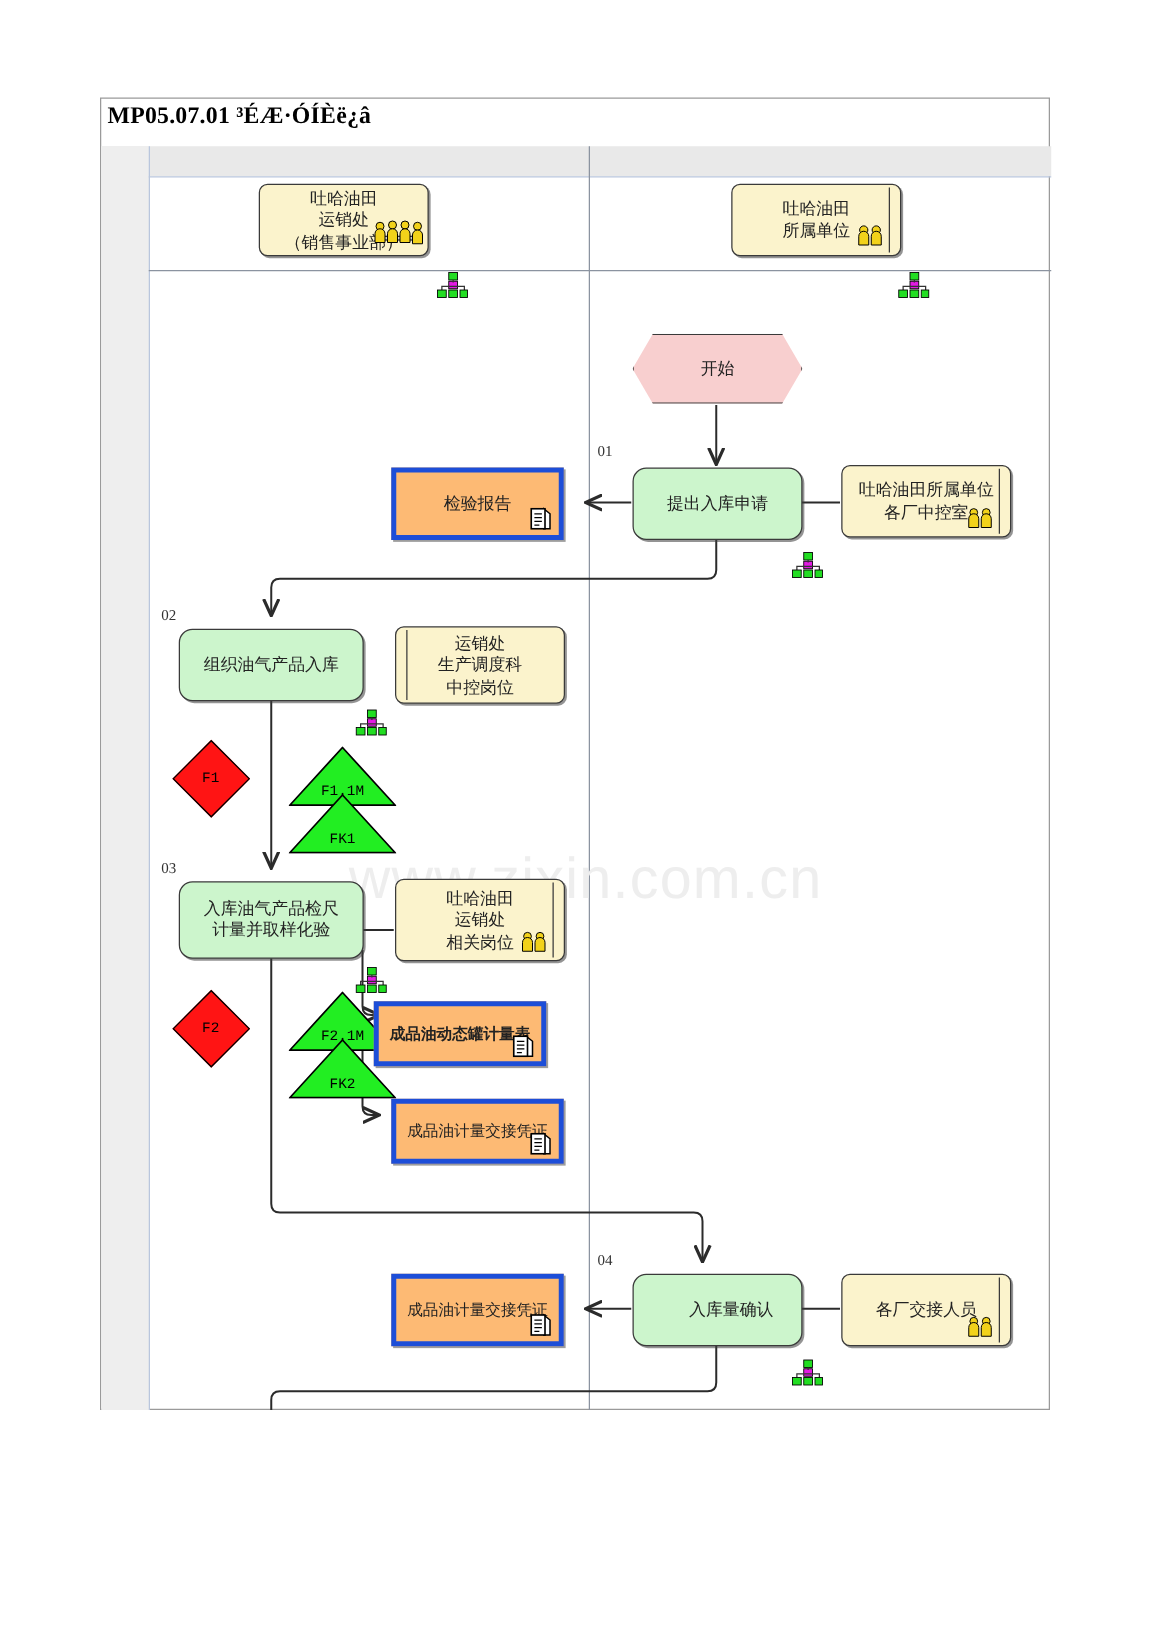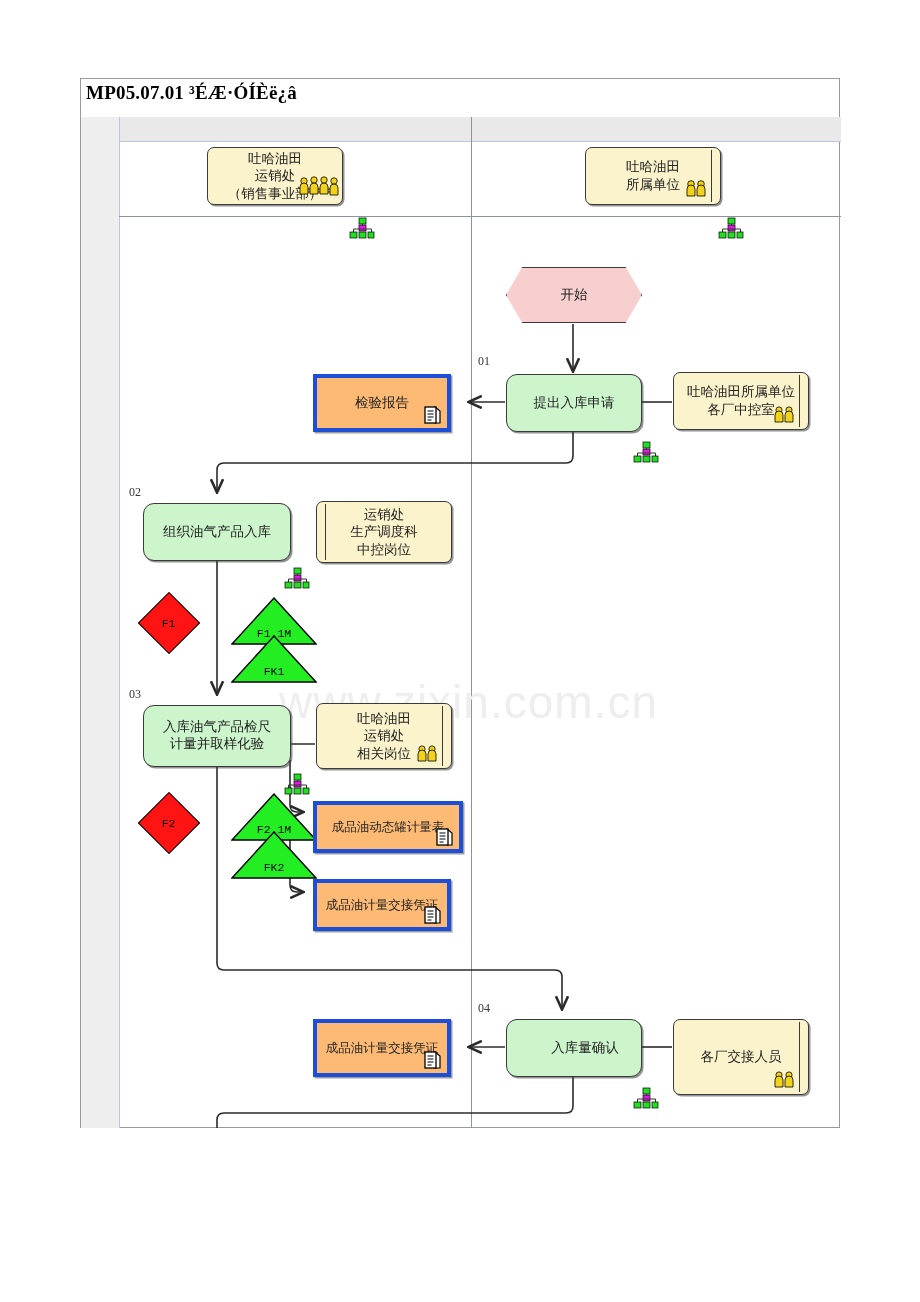--- a/index.html
+++ b/index.html
@@ -263,21 +263,21 @@
     </svg>
     <span>F2.1M</span>
   </div>
   <div class="node tri" style="left:150px;top:752px;width:86px;height:48px;">
     <svg class="trishape" viewBox="0 0 86 48" preserveAspectRatio="none">
       <polygon points="43,1 85,47 1,47" fill="#22ee22" stroke="#000" stroke-width="1.4"></polygon>
     </svg>
     <span>FK2</span>
   </div>
 
-  <div class="node doc" style="left:232px;top:722px;width:150px;height:52px;font-size:12.5px;">
+  <div class="node doc" style="left:218px;top:722px;width:138px;height:52px;font-size:12.5px;font-weight:bold;">
     <span>成品油动态罐计量表</span>
     <span class="docico" style="right:4px;bottom:1px;">
       <svg width="22" height="22" viewBox="0 0 22 22">
         <path d="M14 3l5 4v12h-5z" fill="#fff" stroke="#000" stroke-width="1.2"></path>
         <rect x="4" y="3" width="11" height="16" fill="#fff" stroke="#000" stroke-width="1.3"></rect>
         <path d="M6.5 7h6M6.5 10h6M6.5 13h6M6.5 16h4" stroke="#000" stroke-width="1"></path>
       </svg>
     </span>
   </div>
   <div class="node doc" style="left:232px;top:800px;width:138px;height:52px;font-size:12.5px;">
@@ -298,21 +298,21 @@
   <div class="node doc" style="left:232px;top:940px;width:138px;height:58px;font-size:12.5px;">
     <span>成品油计量交接凭证</span>
     <span class="docico" style="right:4px;bottom:2px;">
       <svg width="22" height="22" viewBox="0 0 22 22">
         <path d="M14 3l5 4v12h-5z" fill="#fff" stroke="#000" stroke-width="1.2"></path>
         <rect x="4" y="3" width="11" height="16" fill="#fff" stroke="#000" stroke-width="1.3"></rect>
         <path d="M6.5 7h6M6.5 10h6M6.5 13h6M6.5 16h4" stroke="#000" stroke-width="1"></path>
       </svg>
     </span>
   </div>
-  <div class="node role" style="left:592px;top:940px;width:136px;height:76px;">
+  <div class="node role" style="left:592px;top:940px;width:136px;height:58px;">
     <span class="rbar"></span>
     <span>各厂交接人员</span>
     <span class="people" style="right:10px;bottom:0px;">
       <svg width="26" height="20" viewBox="0 0 26 20">
         <circle cx="7" cy="6" r="3.1" fill="#f2d21a" stroke="#000" stroke-width=".8"></circle>
         <path d="M3 18v-7a4 4 0 018 0v7z" fill="#f2d21a" stroke="#000" stroke-width=".8"></path>
         <circle cx="17" cy="6" r="3.1" fill="#f2d21a" stroke="#000" stroke-width=".8"></circle>
         <path d="M13 18v-7a4 4 0 018 0v7z" fill="#f2d21a" stroke="#000" stroke-width=".8"></path>
       </svg>
     </span>

